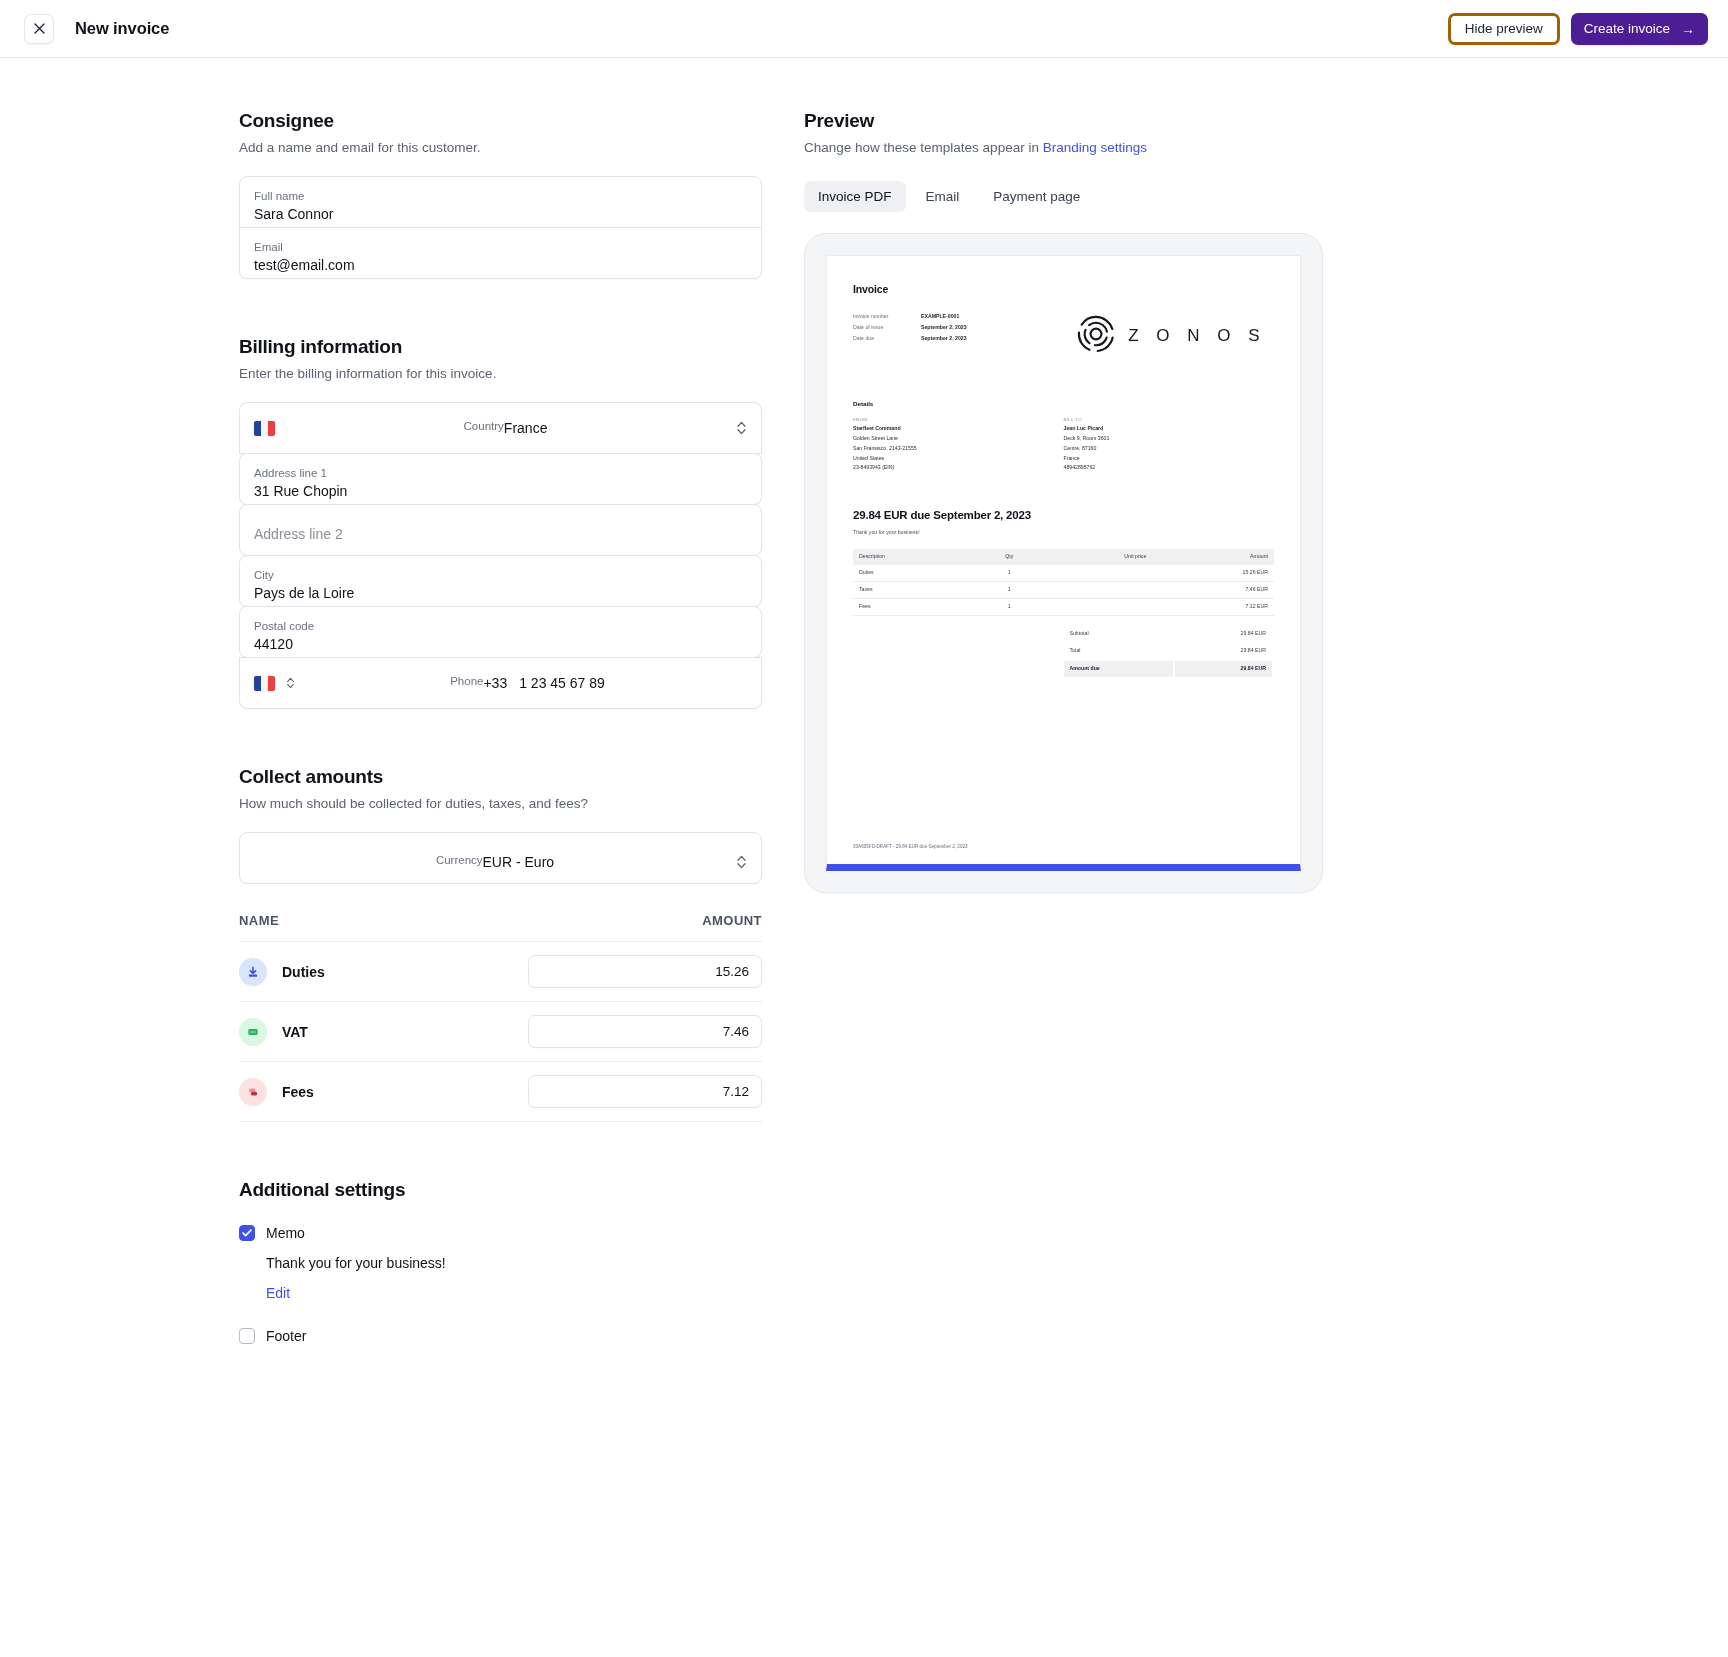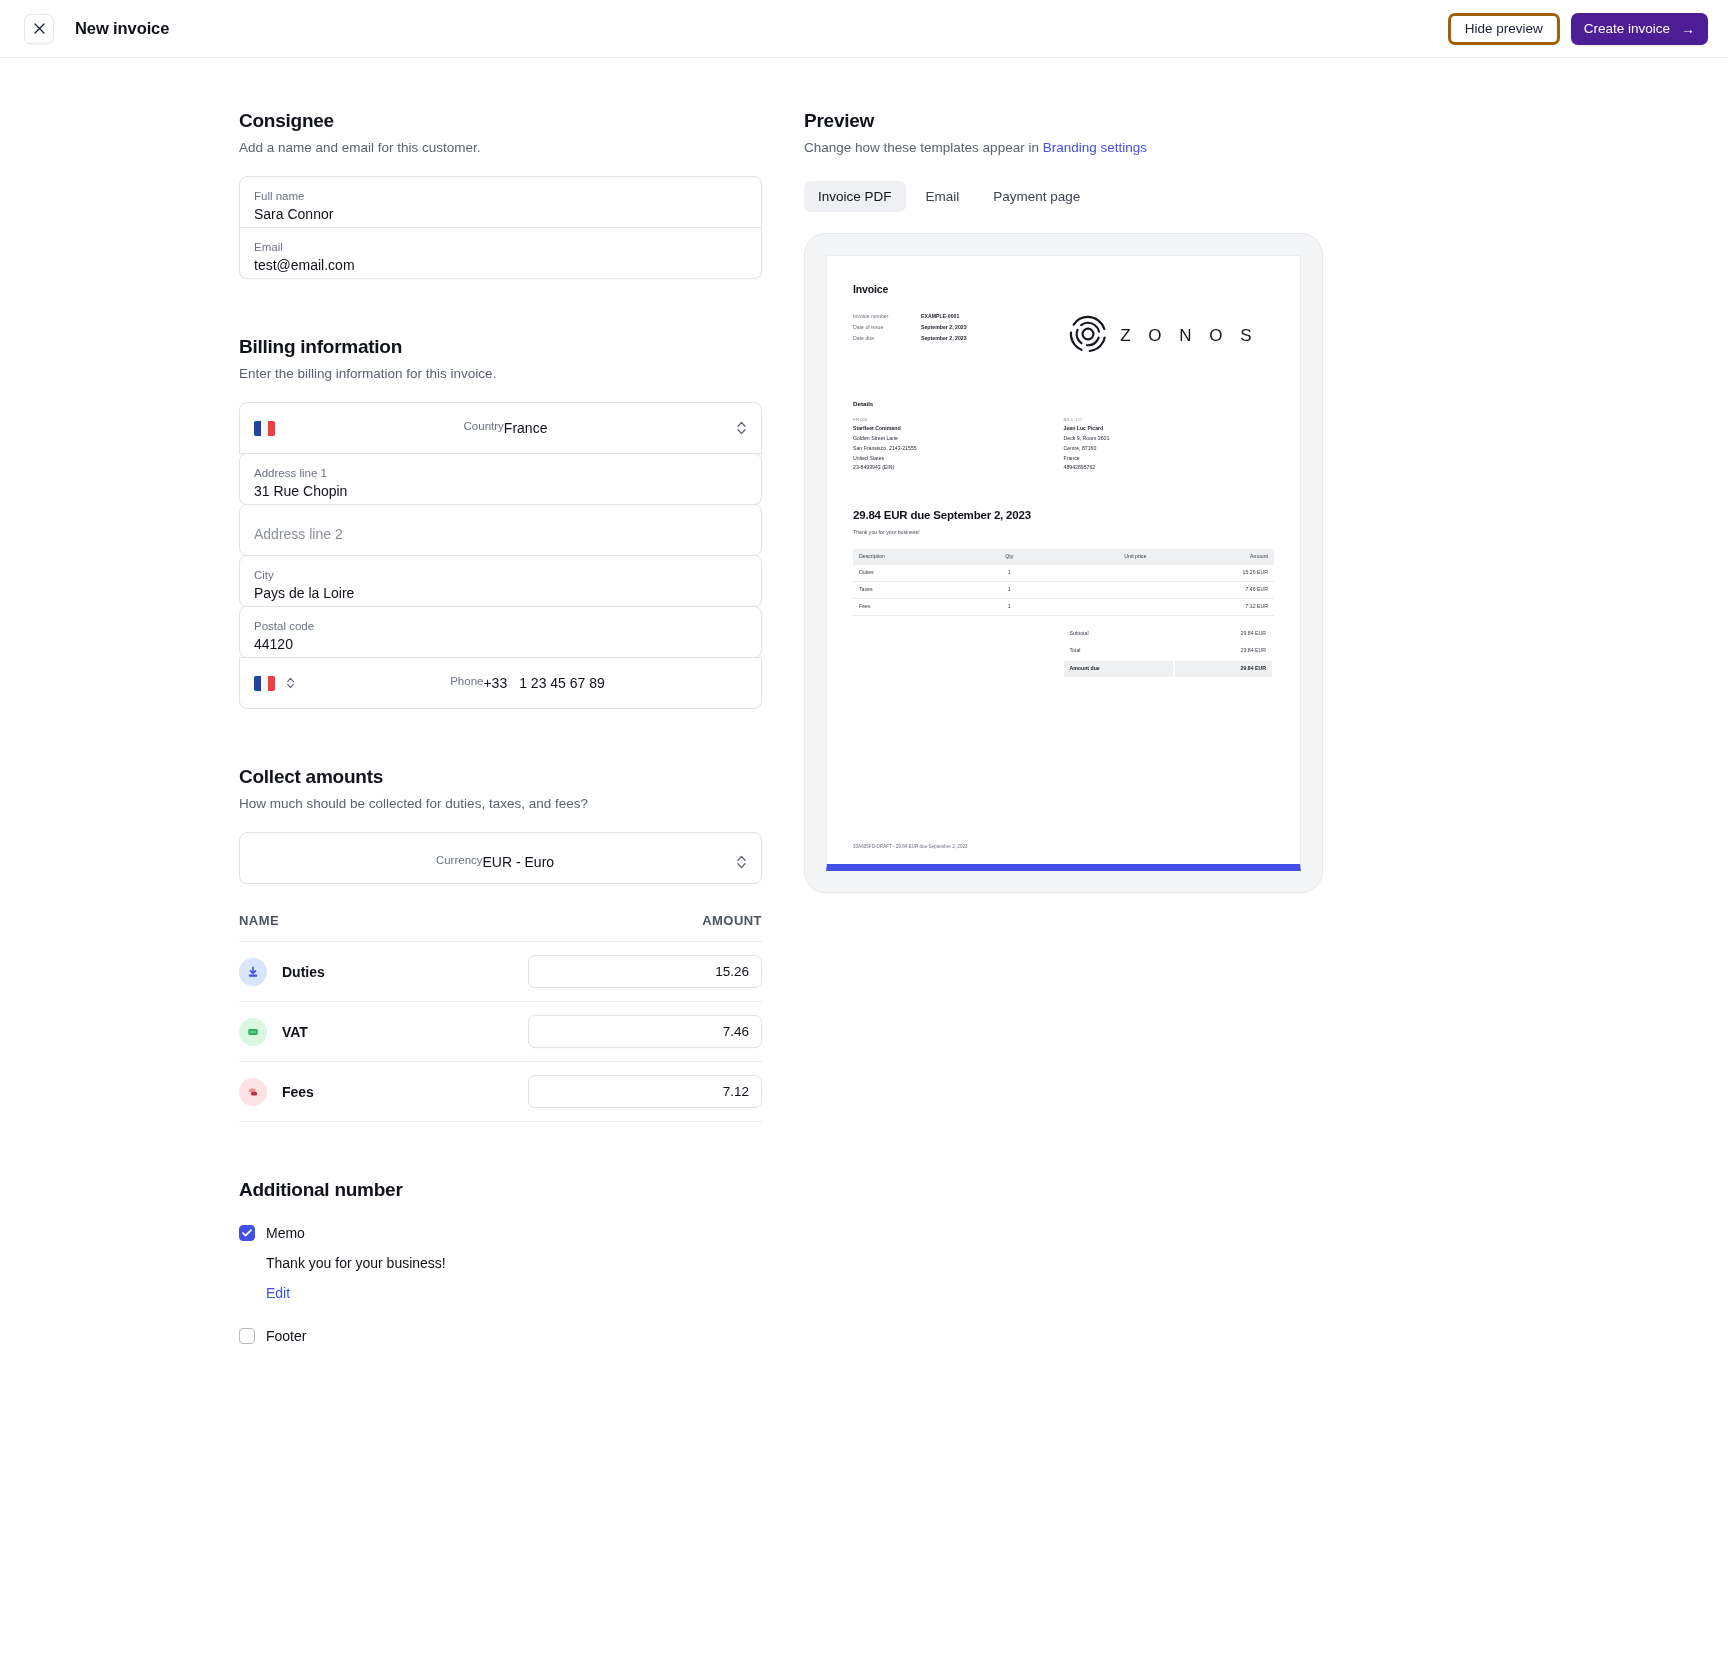--- a/index.html
+++ b/index.html
@@ -262,21 +262,21 @@
     font-size: 5.2px;
     color: #2b2f3a;
     line-height: 1.9;
     overflow: hidden;
   }
   .doc-title { font-size: 10.5px; font-weight: 700; color:#11131a; letter-spacing:-.15px; }
   .doc-head-row { display: flex; justify-content: space-between; align-items: flex-start; margin-top: 12px; }
   .doc-meta { display: grid; grid-template-columns: 68px auto; row-gap: 1px; }
   .doc-meta .k { color:#6a6f7c; }
   .doc-meta .v { font-weight: 700; color:#1c2029; }
-  .doc-brand { display: flex; align-items: center; gap: 12px; margin-top: 2px; margin-right: 16px; }
+  .doc-brand { display: flex; align-items: center; gap: 12px; margin-top: 2px; margin-right: 8px; }
   .doc-brand .word { font-size: 17px; letter-spacing: 6.5px; color:#15181f; font-weight: 400; }
 
   .doc-section-h { font-size: 6.2px; font-weight: 700; color:#11131a; margin-top: 40px; }
   .doc-cols { display: flex; margin-top: 6px; }
   .doc-col { width: 50%; }
   .doc-cap { color:#8a8f99; font-size:4.4px; letter-spacing:.35px; text-transform: uppercase; }
   .doc-strong { font-weight: 700; color:#1c2029; }
 
   .doc-due { font-size: 11.5px; font-weight: 700; color:#11131a; margin-top: 32px; letter-spacing:-.2px; }
   .doc-memo { color:#4a4f5a; margin-top: 1px; }
@@ -506,21 +506,21 @@
             </td>
           </tr>
 
         </tbody>
       </table>
     </div>
 
     <div class="gap-lg"></div>
 
     <div class="section">
-      <h2 class="section-title" style="margin-bottom:24px">Additional number</h2>
+      <h2 class="section-title" style="margin-bottom:24px">Additional settings</h2>
 
       <div class="opt-row">
         <span class="cbx checked">
           <svg width="10" height="8" viewBox="0 0 10 8" fill="none">
             <path d="M1 4 L3.6 6.6 L9 1.2" stroke="#ffffff" stroke-width="1.7" stroke-linecap="round" stroke-linejoin="round"></path>
           </svg>
         </span>
         <span class="opt-label">Memo</span>
       </div>
       <div class="opt-body">

